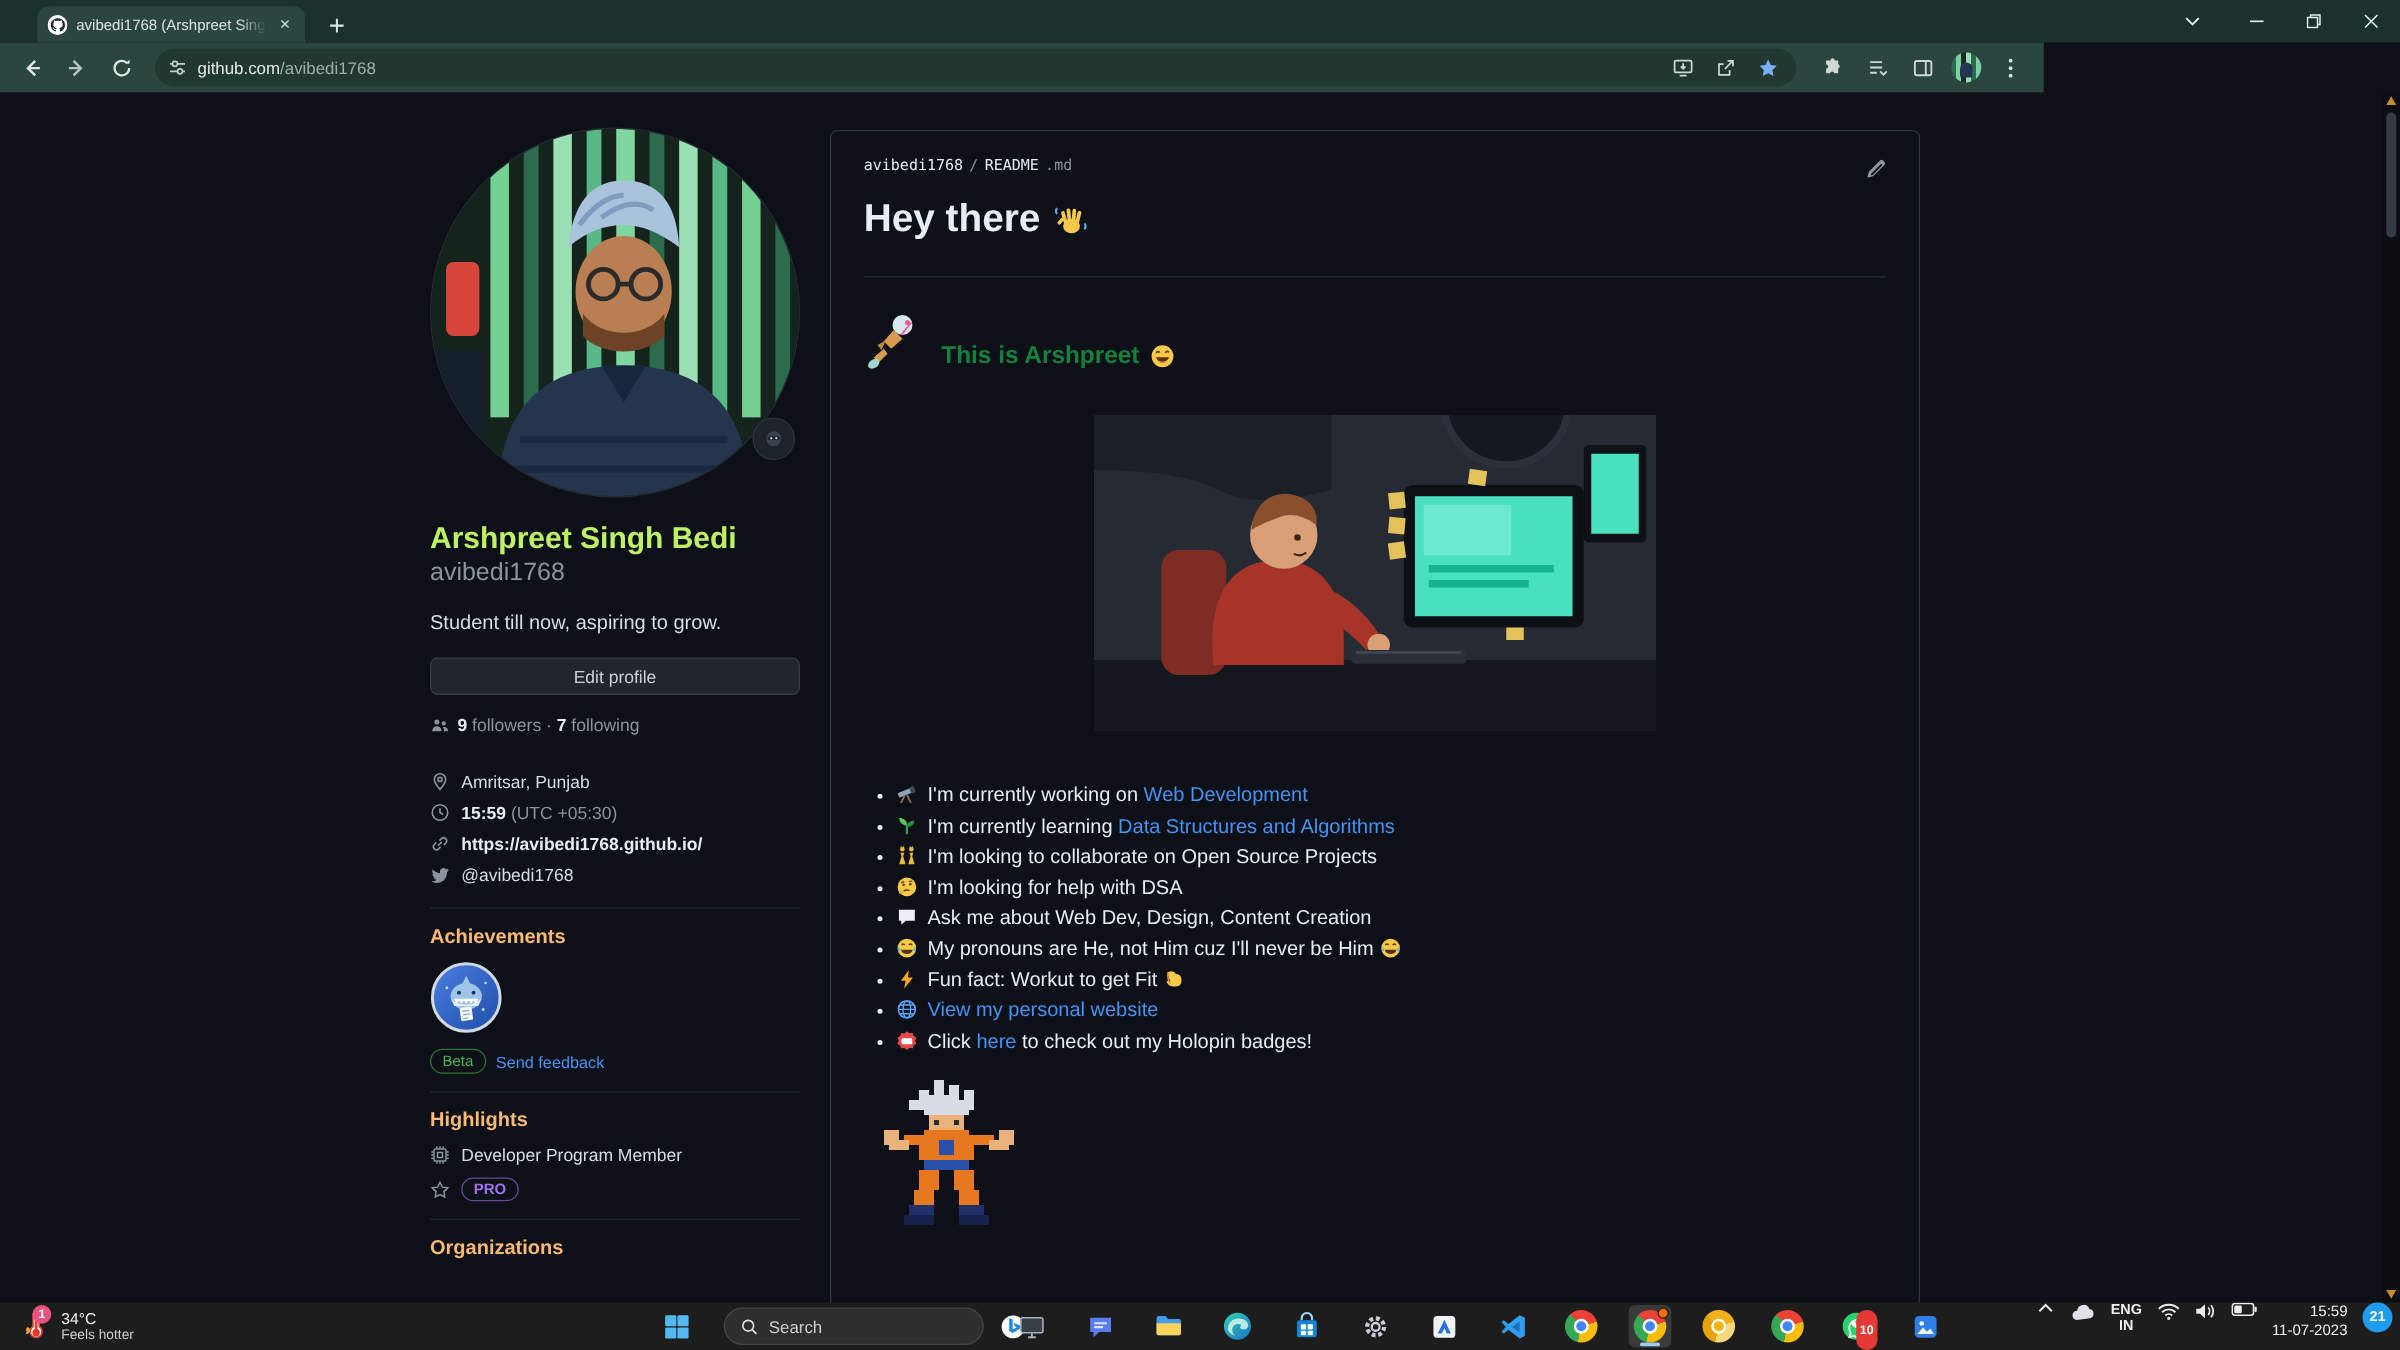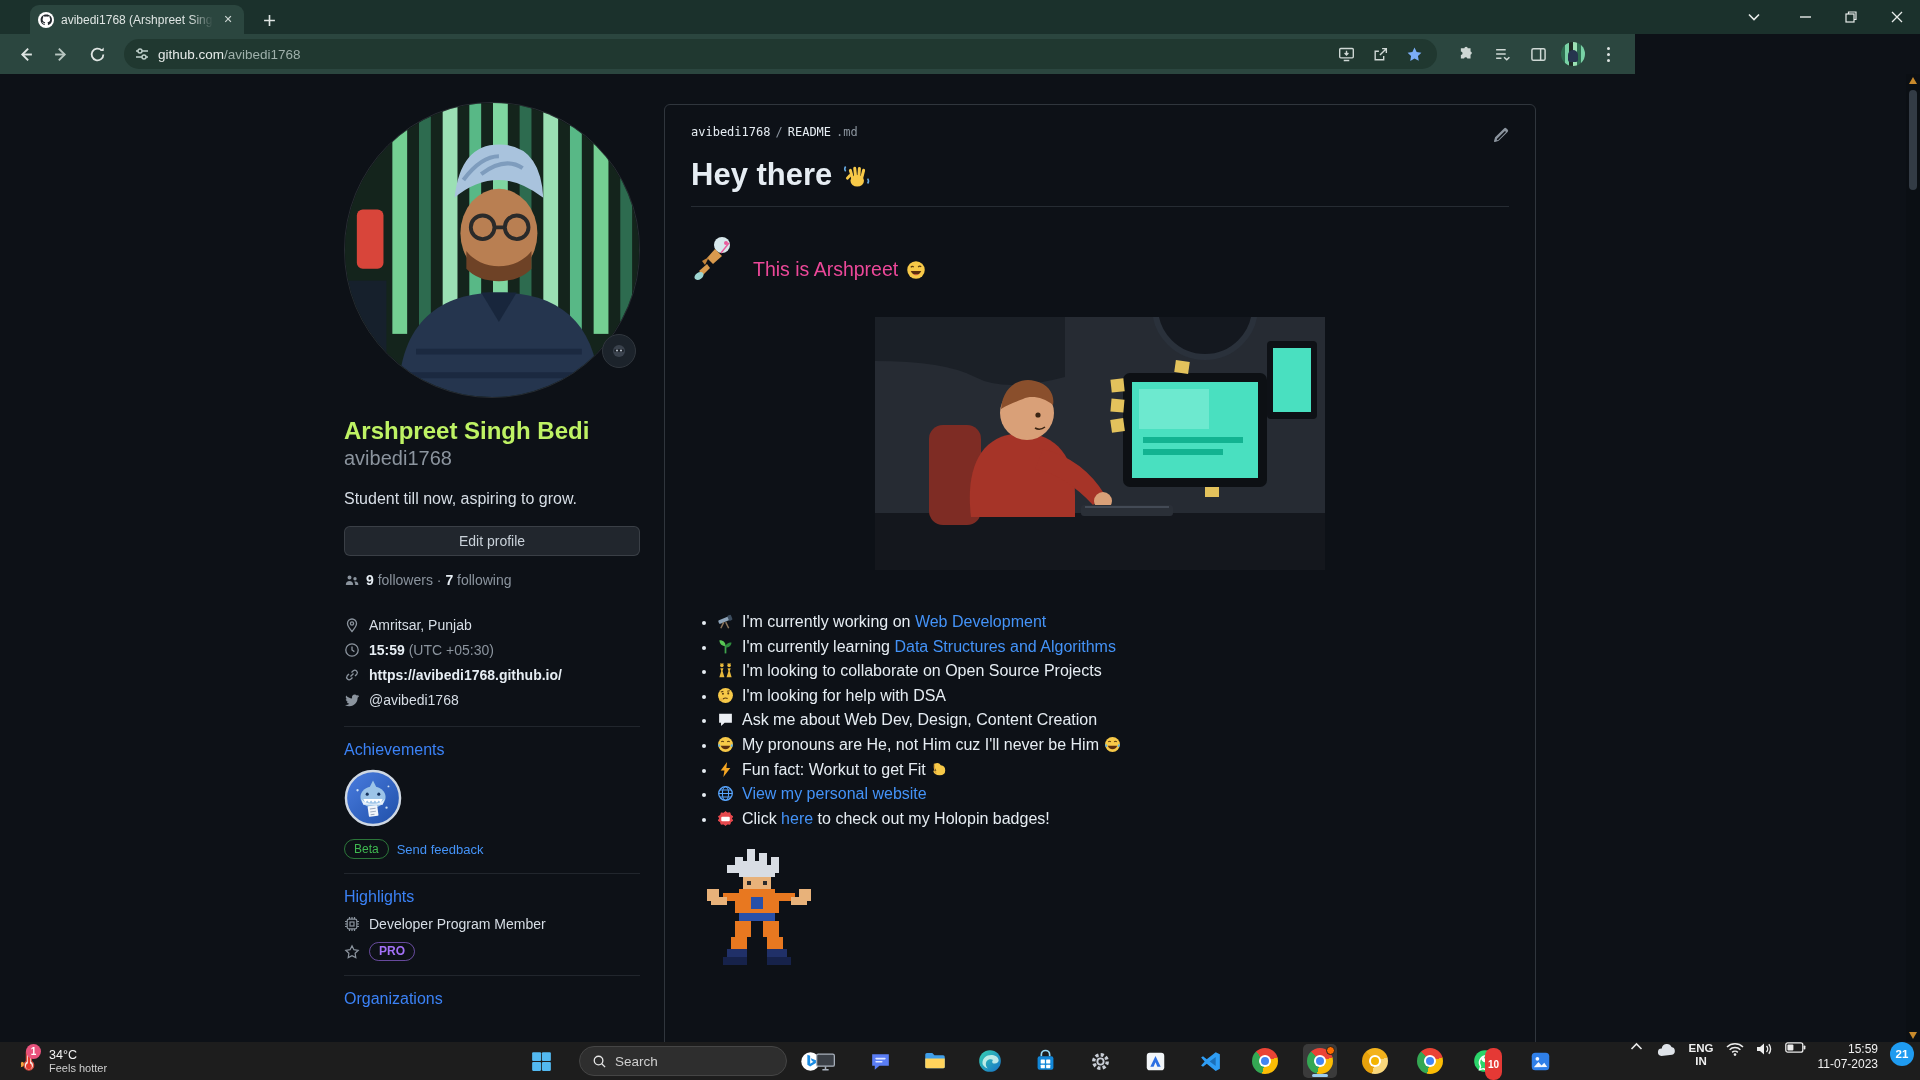--- a/index.html
+++ b/index.html
@@ -50,36 +50,36 @@
   .p-bio{margin-top:18px;font-size:16px;color:#d7dee6;line-height:22px}
   .edit-btn{margin-top:16px;width:100%;height:30px;border-radius:6px;background:#21262d;border:1px solid rgba(240,246,252,.12);color:#c9d1d9;font-size:14px;font-weight:500;font-family:"Liberation Sans",sans-serif;cursor:pointer}
   .followers{margin-top:16px;display:flex;align-items:center;gap:6px;font-size:14px;color:#8b949e}
   .followers b{color:#e6edf3;font-weight:600}
   .details{margin-top:24px;list-style:none}
   .details li{display:flex;align-items:center;gap:9px;height:25px;font-size:14px;color:#d7dee6}
   .details .dim{color:#8b949e}
   .details .strong{font-weight:600;color:#e6edf3}
   .details .site{font-weight:600;color:#e6edf3}
   .divider{margin-top:14px;border-top:1px solid #21262d}
-  .side-h2{margin:14px 0 10px;font-size:16px;font-weight:normal;color:#3b82f6}
+  .side-h2{margin:14px 0 10px;font-size:16px;font-weight:bold;color:#fdba74}
   .ach-badge{width:58px;height:58px;cursor:pointer}
   .beta-row{margin-top:12px;display:flex;align-items:center;gap:8px}
   .beta-pill{font-size:12px;color:#3fb950;border:1px solid rgba(63,185,80,.6);border-radius:2em;padding:1px 9px;line-height:16px}
   .feedback{font-size:13px;color:#4493f8}
   .hl-row{display:flex;align-items:center;gap:9px;font-size:14px;color:#d7dee6;margin-top:10px}
   .pro-pill{font-size:12px;font-weight:bold;color:#a371f7;border:1px solid rgba(163,113,247,.6);border-radius:2em;padding:1px 9px;line-height:15px}
 
   
   .card{position:absolute;left:664px;top:30px;width:872px;height:1080px;border:1px solid #30363d;border-radius:6px;padding:20px 26px;background:#0d1117}
   .crumb{display:flex;align-items:center;gap:5px;font-family:"DejaVu Sans Mono",monospace;font-size:12px;color:#e6edf3}
   .crumb .dim{color:#8b949e}
   .card-pencil{position:absolute;right:26px;top:22px}
-  .readme-h1{margin-top:18px;font-size:31px;font-weight:600;color:#e6edf3;padding-bottom:13px;border-bottom:1px solid #262c33;display:flex;align-items:center}
+  .readme-h1{margin-top:18px;font-size:31px;font-weight:600;color:#e6edf3;padding-bottom:28px;border-bottom:1px solid #262c33;display:flex;align-items:center}
   .hero-head{margin-top:26px;display:flex;align-items:flex-end;gap:16px}
-  .readme-h3{font-size:19.5px;font-weight:normal;color:#ec4899;margin-bottom:2px;display:flex;align-items:center}
+  .readme-h3{font-size:19.5px;font-weight:bold;color:#15803d;margin-bottom:2px;display:flex;align-items:center}
   .intro{margin-top:16px;font-size:16px;color:#dbe3ea;line-height:24px}
   .intro sup{font-size:11px}
   .lnk{color:#4493f8}
   .hero-img{margin:34px auto 0;width:450px;height:253px;display:block}
   .readme-list{margin-top:40px;padding-left:26px;list-style:disc}
   .readme-list li{font-size:16px;line-height:24.6px;color:#e6edf3}
   .readme-list li::marker{color:#e6edf3;font-size:13px}
   .emj{display:inline-block;width:17px;height:17px;vertical-align:-3px;margin-right:8px}
   .emj svg{width:100%;height:100%}
   .emj.lg{width:29px;height:29px;vertical-align:-5px;margin-left:10px;margin-right:0}

